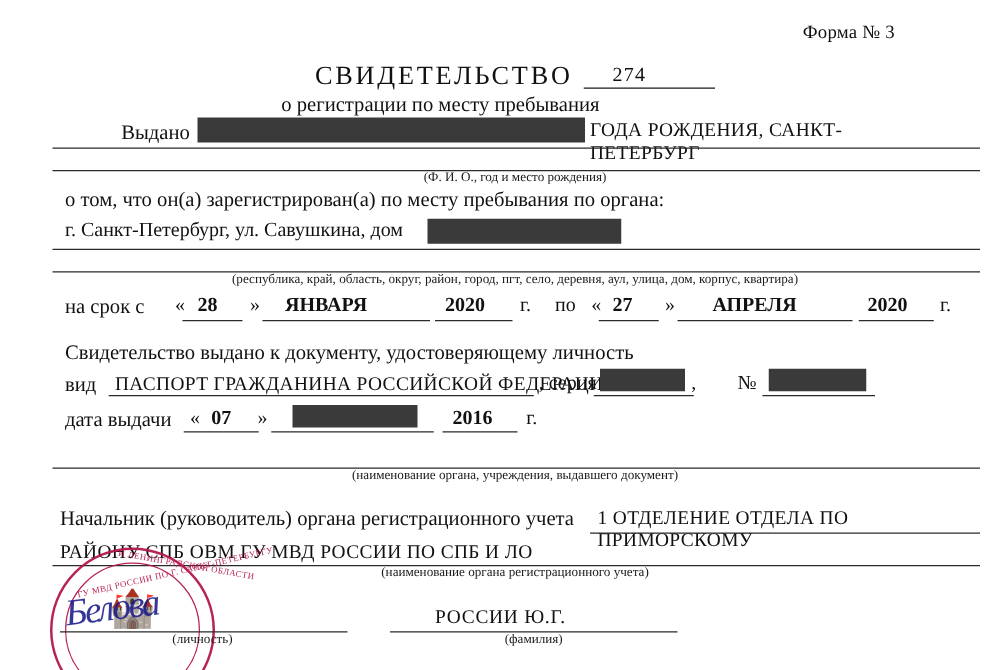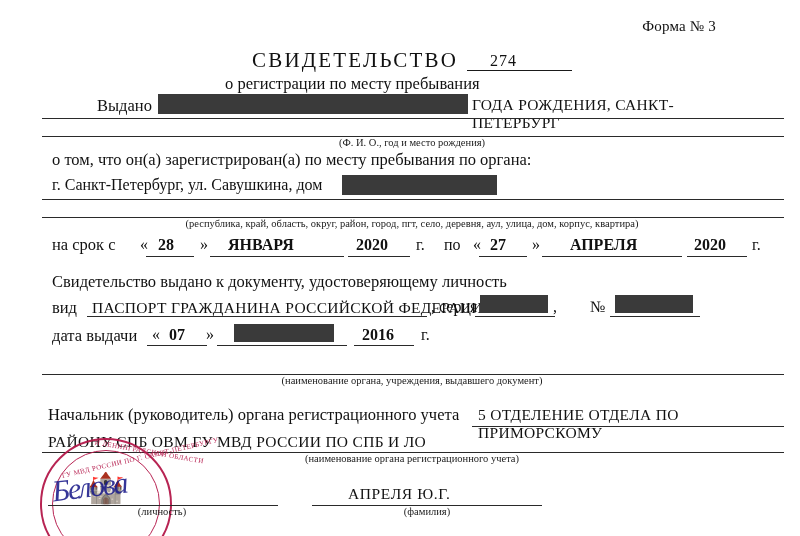--- a/index.html
+++ b/index.html
@@ -225,35 +225,35 @@
   <div class="val val-bold" style="left:350px; top:326px;">2016</div>
   <div class="val" style="left:409px; top:326px;">г.</div>
   <div class="rule" style="left:135px; top:345px; width:60px;"></div>
   <div class="rule" style="left:205px; top:345px; width:130px;"></div>
   <div class="rule" style="left:342px; top:345px; width:60px;"></div>
 
   <div class="rule" style="left:30px; top:374px; width:742px;"></div>
   <div class="caption" style="left:200px; top:375px; width:400px;">(наименование органа, учреждения, выдавшего документ)</div>
 
   <div class="row-label" style="left:36px; top:405px;">Начальник (руководитель) органа регистрационного учета</div>
-  <div class="val-sc" style="left:466px; top:406px;">5 ОТДЕЛЕНИЕ ОТДЕЛА  ПО ПРИМОРСКОМУ</div>
+  <div class="val-sc" style="left:466px; top:406px;">1 ОТДЕЛЕНИЕ ОТДЕЛА  ПО ПРИМОРСКОМУ</div>
   <div class="rule" style="left:460px; top:426px; width:312px;"></div>
   <div class="val-sc" style="left:36px; top:433px;">РАЙОНУ СПБ ОВМ  ГУ  МВД  РОССИИ  ПО СПБ  И  ЛО</div>
   <div class="rule" style="left:30px; top:452px; width:742px;"></div>
   <div class="caption" style="left:250px; top:453px; width:300px;">(наименование органа регистрационного учета)</div>
 
   <div class="stamp">
     <div class="stamp-inner"></div>
     <div class="eagle">🏰</div>
     <div class="stamp-text stamp-top">ГУ МВД РОССИИ ПО Г. САНКТ-ПЕТЕРБУРГУ</div>
     <div class="stamp-text stamp-top2">И ЛЕНИНГРАДСКОЙ ОБЛАСТИ</div>
 
   </div>
 
   <div class="signature">Белова</div>
   <div class="rule" style="left:36px; top:505px; width:230px;"></div>
   <div class="caption" style="left:100px; top:506px; width:100px;">(личность)</div>
 
-  <div class="fam-name">АПРЕЛЯ Ю.Г.</div>
+  <div class="fam-name">РОССИИ Ю.Г.</div>
   <div class="rule" style="left:300px; top:505px; width:230px;"></div>
   <div class="caption" style="left:365px; top:506px; width:100px;">(фамилия)</div>
 
 </div>
 
 </body></html>

